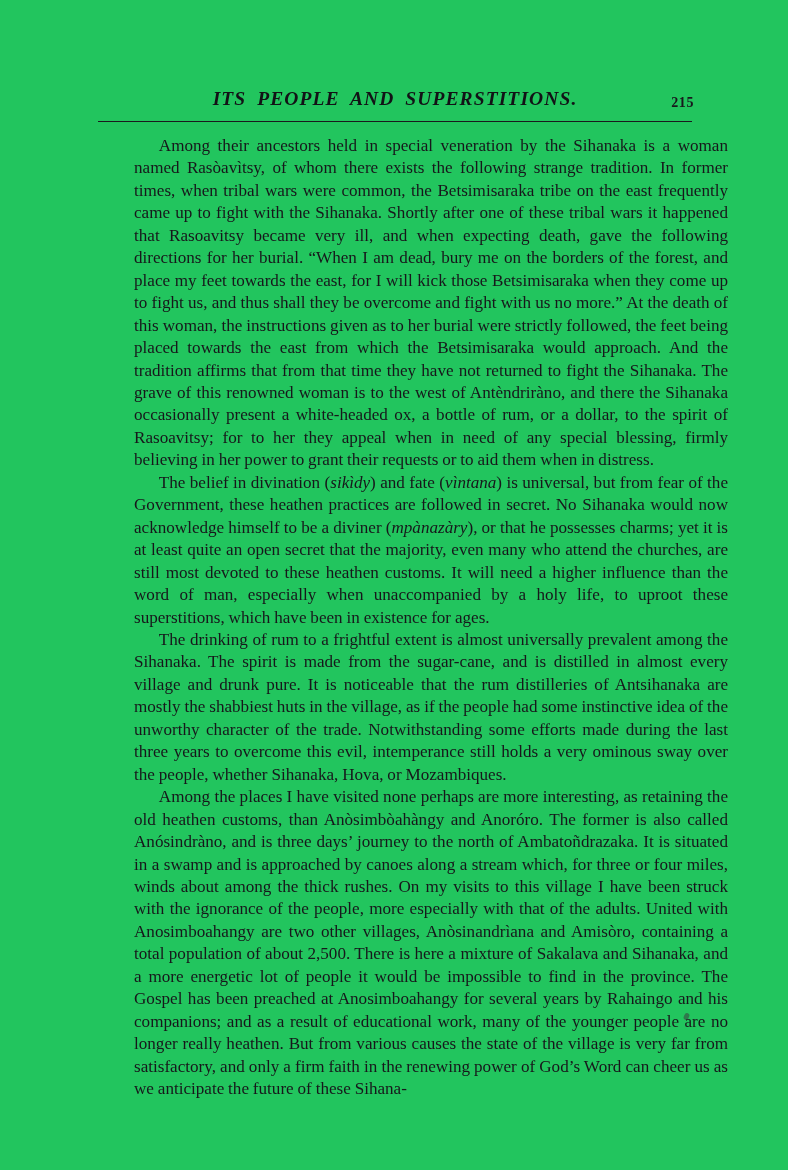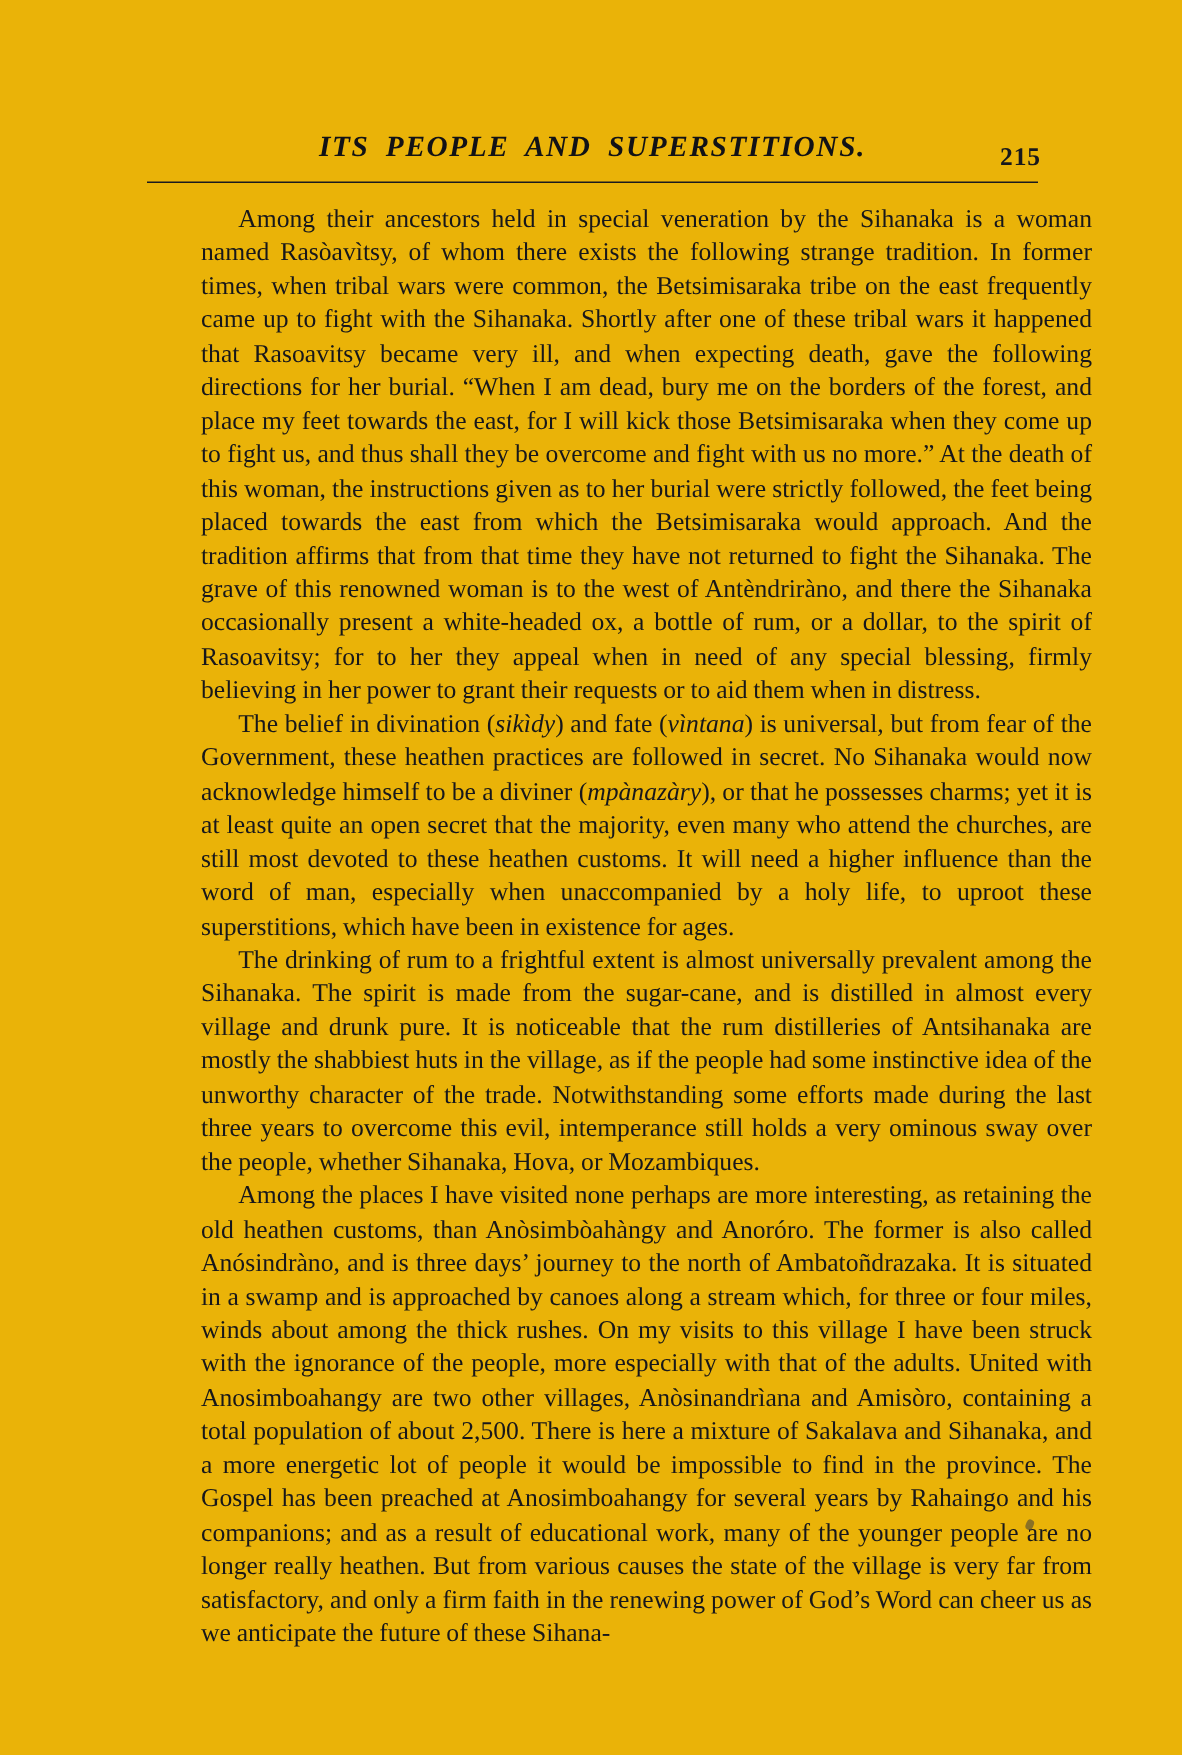--- a/index.html
+++ b/index.html
@@ -15,21 +15,21 @@
     color: #16161a;
     overflow: hidden;
   }
 
   .page {
     position: absolute;
     left: 0;
     top: 0;
     width: 788px;
     height: 1170px;
-    background: #eab308;
+    background: #22c55e;
   }
 
   
   .header-zone {
     position: absolute;
     left: 98px;
     top: 88px;
     width: 594px;
     height: 34px;
   }
@@ -44,21 +44,21 @@
     font-size: 19.5px;
     letter-spacing: 1.1px;
     word-spacing: 5px;
     color: #121216;
     white-space: nowrap;
   }
   .folio {
     position: absolute;
     right: -2px;
     top: 7px;
-    font-size: 17px;
+    font-size: 14px;
     font-weight: 700;
     letter-spacing: 0.6px;
     color: #18181c;
   }
   .head-rule {
     position: absolute;
     left: 98px;
     top: 121px;
     width: 594px;
     height: 0;

